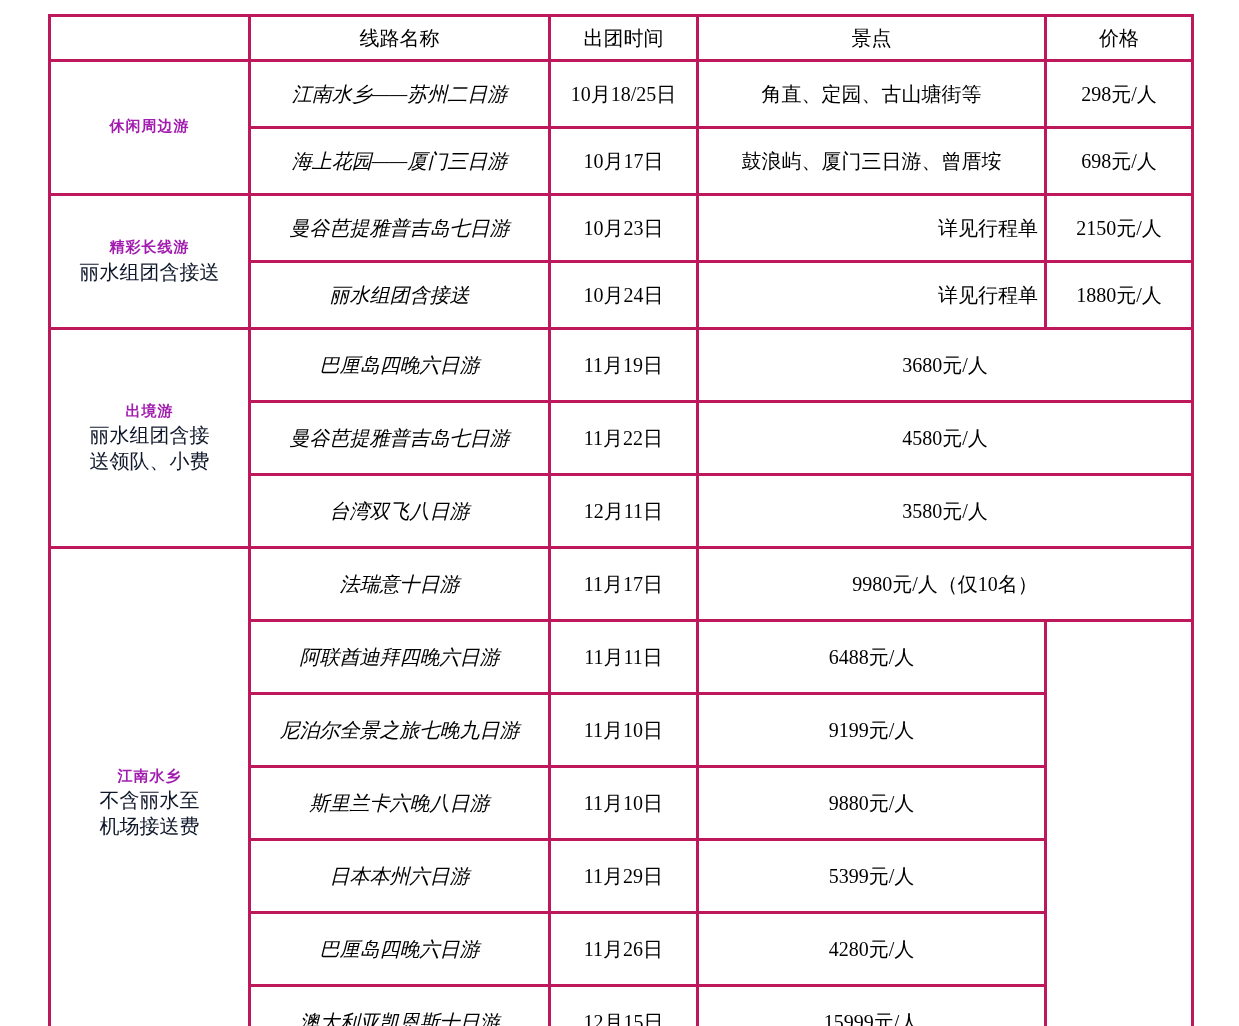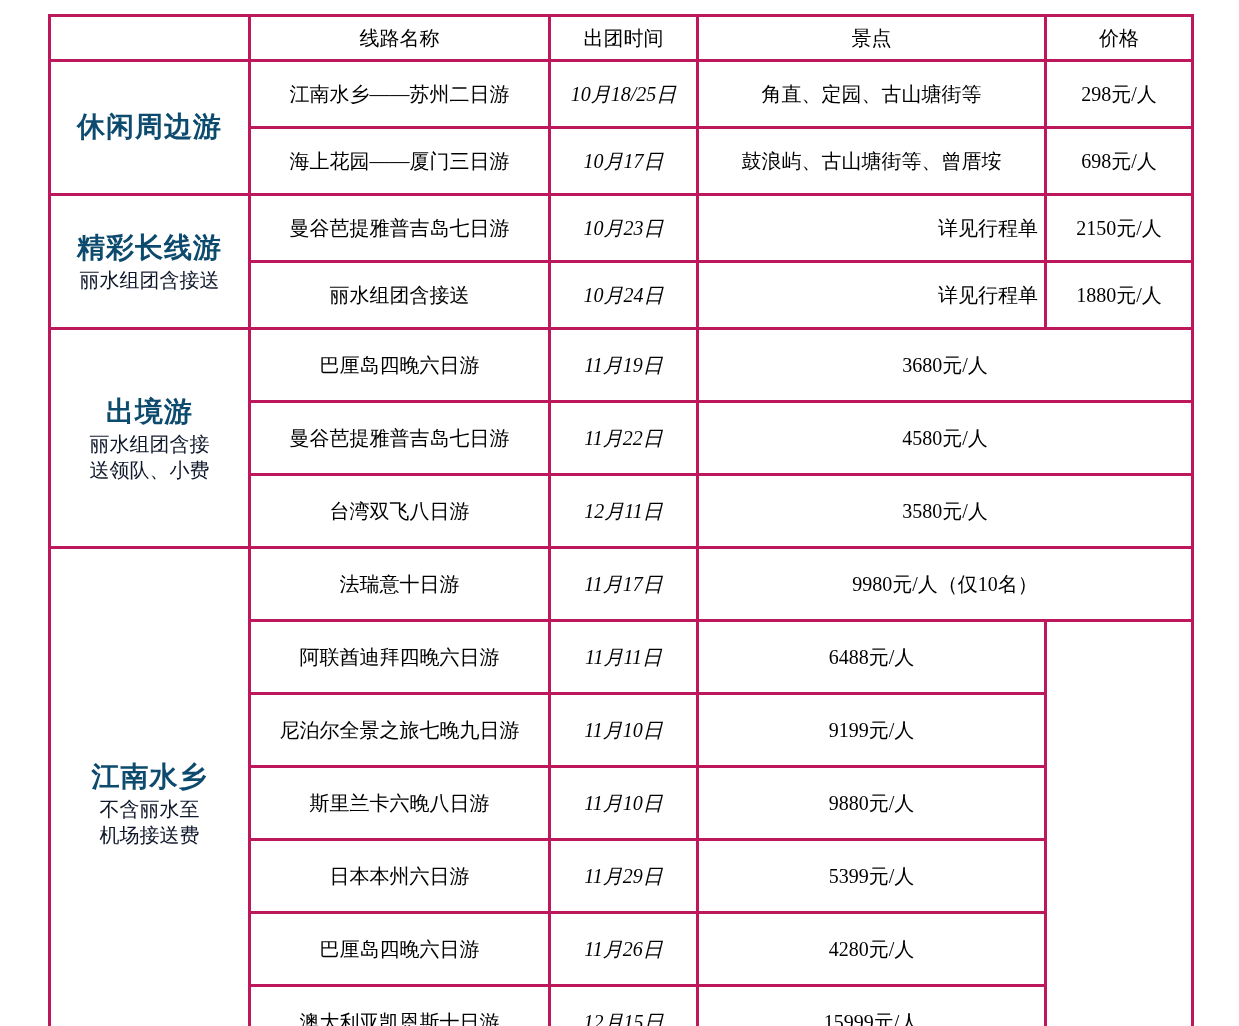--- a/index.html
+++ b/index.html
@@ -39,42 +39,42 @@
   col.c-name  { width: 300px; }
   col.c-date  { width: 148px; }
   col.c-spot  { width: 348px; }
   col.c-price { width: 147px; }
 
   td.cat {
     font-size: 21px;
   }
   td.cat .cat-title {
     display: block;
-    color: #0c4a6e;
+    color: #a21caf;
     font-weight: bold;
     font-family: "Liberation Sans", "DejaVu Sans", sans-serif;
-    font-size: 28px;
+    font-size: 15px;
     letter-spacing: 1px;
     margin-bottom: 2px;
   }
   td.cat .cat-sub {
     display: block;
     color: #0f172a;
     font-size: 20px;
     line-height: 1.3;
   }
   td.name {
     text-align: left;
     padding-left: 14px;
     font-size: 21px;
+    font-style: italic;
   }
   td.date {
     font-size: 20px;
     white-space: nowrap;
-    font-style: italic;
   }
   td.spot {
     font-size: 20px;
     font-family: Liberation Serif, serif;
   }
   td.spot.left {
     text-align: right;
     padding-left: 16px;
   }
   td.price {
@@ -117,21 +117,21 @@
           <span class="cat-title">休闲周边游</span>
         </td>
         <td class="name">江南水乡——苏州二日游</td>
         <td class="date">10月18/25日</td>
         <td class="spot">角直、定园、古山塘街等</td>
         <td class="price">298元/人</td>
       </tr>
       <tr class="r-mid">
         <td class="name">海上花园——厦门三日游</td>
         <td class="date">10月17日</td>
-        <td class="spot">鼓浪屿、古山塘街等、曾厝垵</td>
+        <td class="spot">鼓浪屿、厦门三日游、曾厝垵</td>
         <td class="price">698元/人</td>
       </tr>
 
       <tr class="r-mid">
         <td class="cat" rowspan="2">
           <span class="cat-title">精彩长线游</span>
           <span class="cat-sub">丽水组团含接送</span>
         </td>
         <td class="name">曼谷芭提雅普吉岛七日游</td>
         <td class="date">10月23日</td>

